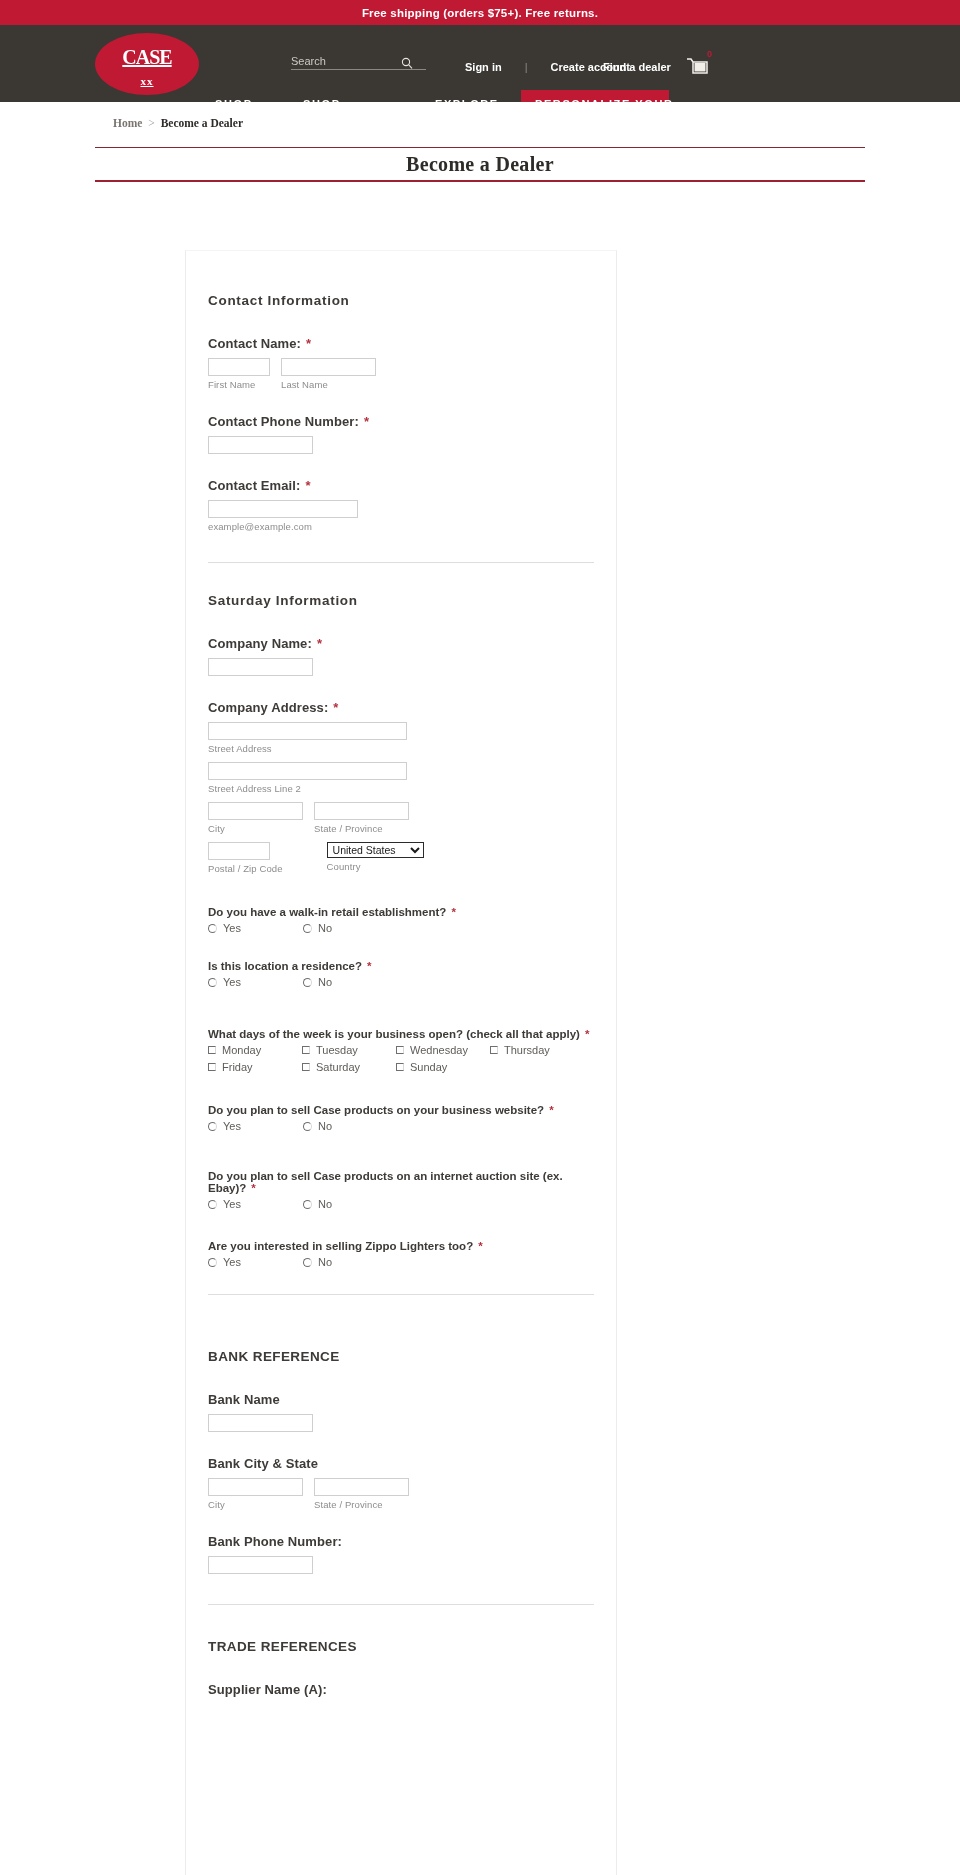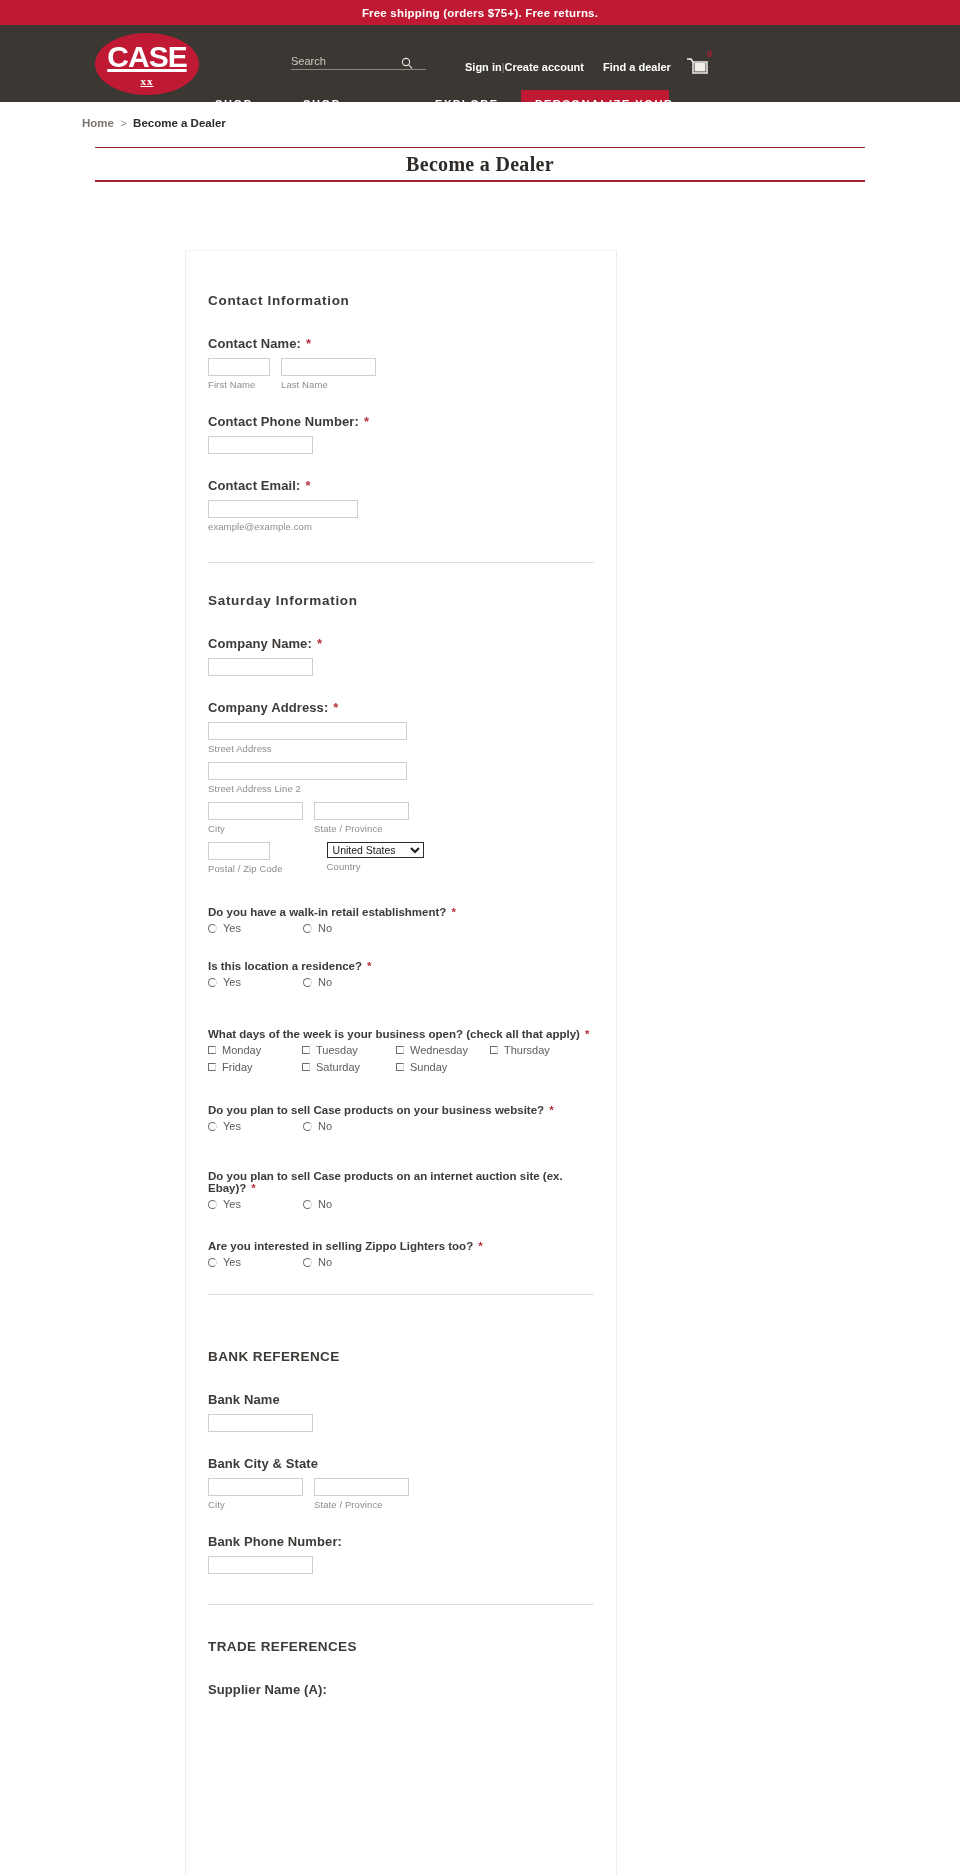--- a/index.html
+++ b/index.html
@@ -39,23 +39,23 @@
     top: 8px;
     width: 104px;
     height: 62px;
     background: #bf1933;
     border-radius: 52px / 31px;
     color: #fff;
     text-align: center;
   }
   .logo .case-word {
     display: block;
-    font-family: Liberation Sans, sans-serif;
-    font-weight: bold;
-    font-size: 30px;
+    font-family: Liberation Serif, serif;
+    font-weight: bold;
+    font-size: 20px;
     line-height: 40px;
     letter-spacing: -1px;
     padding-top: 4px;
   }
   .logo .xx {
     display: block;
     font-family: "Liberation Serif", serif;
     font-weight: bold;
     font-size: 11px;
     line-height: 9px;
@@ -87,21 +87,21 @@
     width: 12px; height: 12px;
     flex: 0 0 12px;
   }
 
   .acct-links {
     position: absolute;
     left: 465px;
     top: 36px;
     display: flex;
     align-items: center;
-    gap: 0;
+    gap: 23px;
     font-size: 11px;
     font-weight: bold;
     color: #ffffff;
   }
   .acct-links a { color: #fff; text-decoration: none; }
   .acct-sep { color: #8c8780; font-weight: normal; }
   .find-dealer {
     position: absolute;
     left: 603px;
     top: 36px;
@@ -152,24 +152,25 @@
   .nav-personalize {
     background: #bf1933;
     padding: 5px 14px 8px 14px;
     margin-top: -5px;
     margin-left: 0px;
     width: 148px;
   }
 
   
   .breadcrumb {
-    padding: 15px 0 0 82px;
+    padding: 15px 0 0 113px;
     font-size: 11.5px;
     color: #7a7570;
     font-weight: bold;
+    font-family: Liberation Serif, serif;
   }
   .breadcrumb a { color: #7a7570; text-decoration: none; font-weight: bold; }
   .breadcrumb .sep { color: #9b9691; font-weight: normal; padding: 0 3px; }
   .breadcrumb .current { color: #2e2b28; }
 
   
   .title-block {
     margin: 18px 95px 0 95px;
     border-top: 1px solid #8a2432;
     border-bottom: 2px solid #9c2233;

